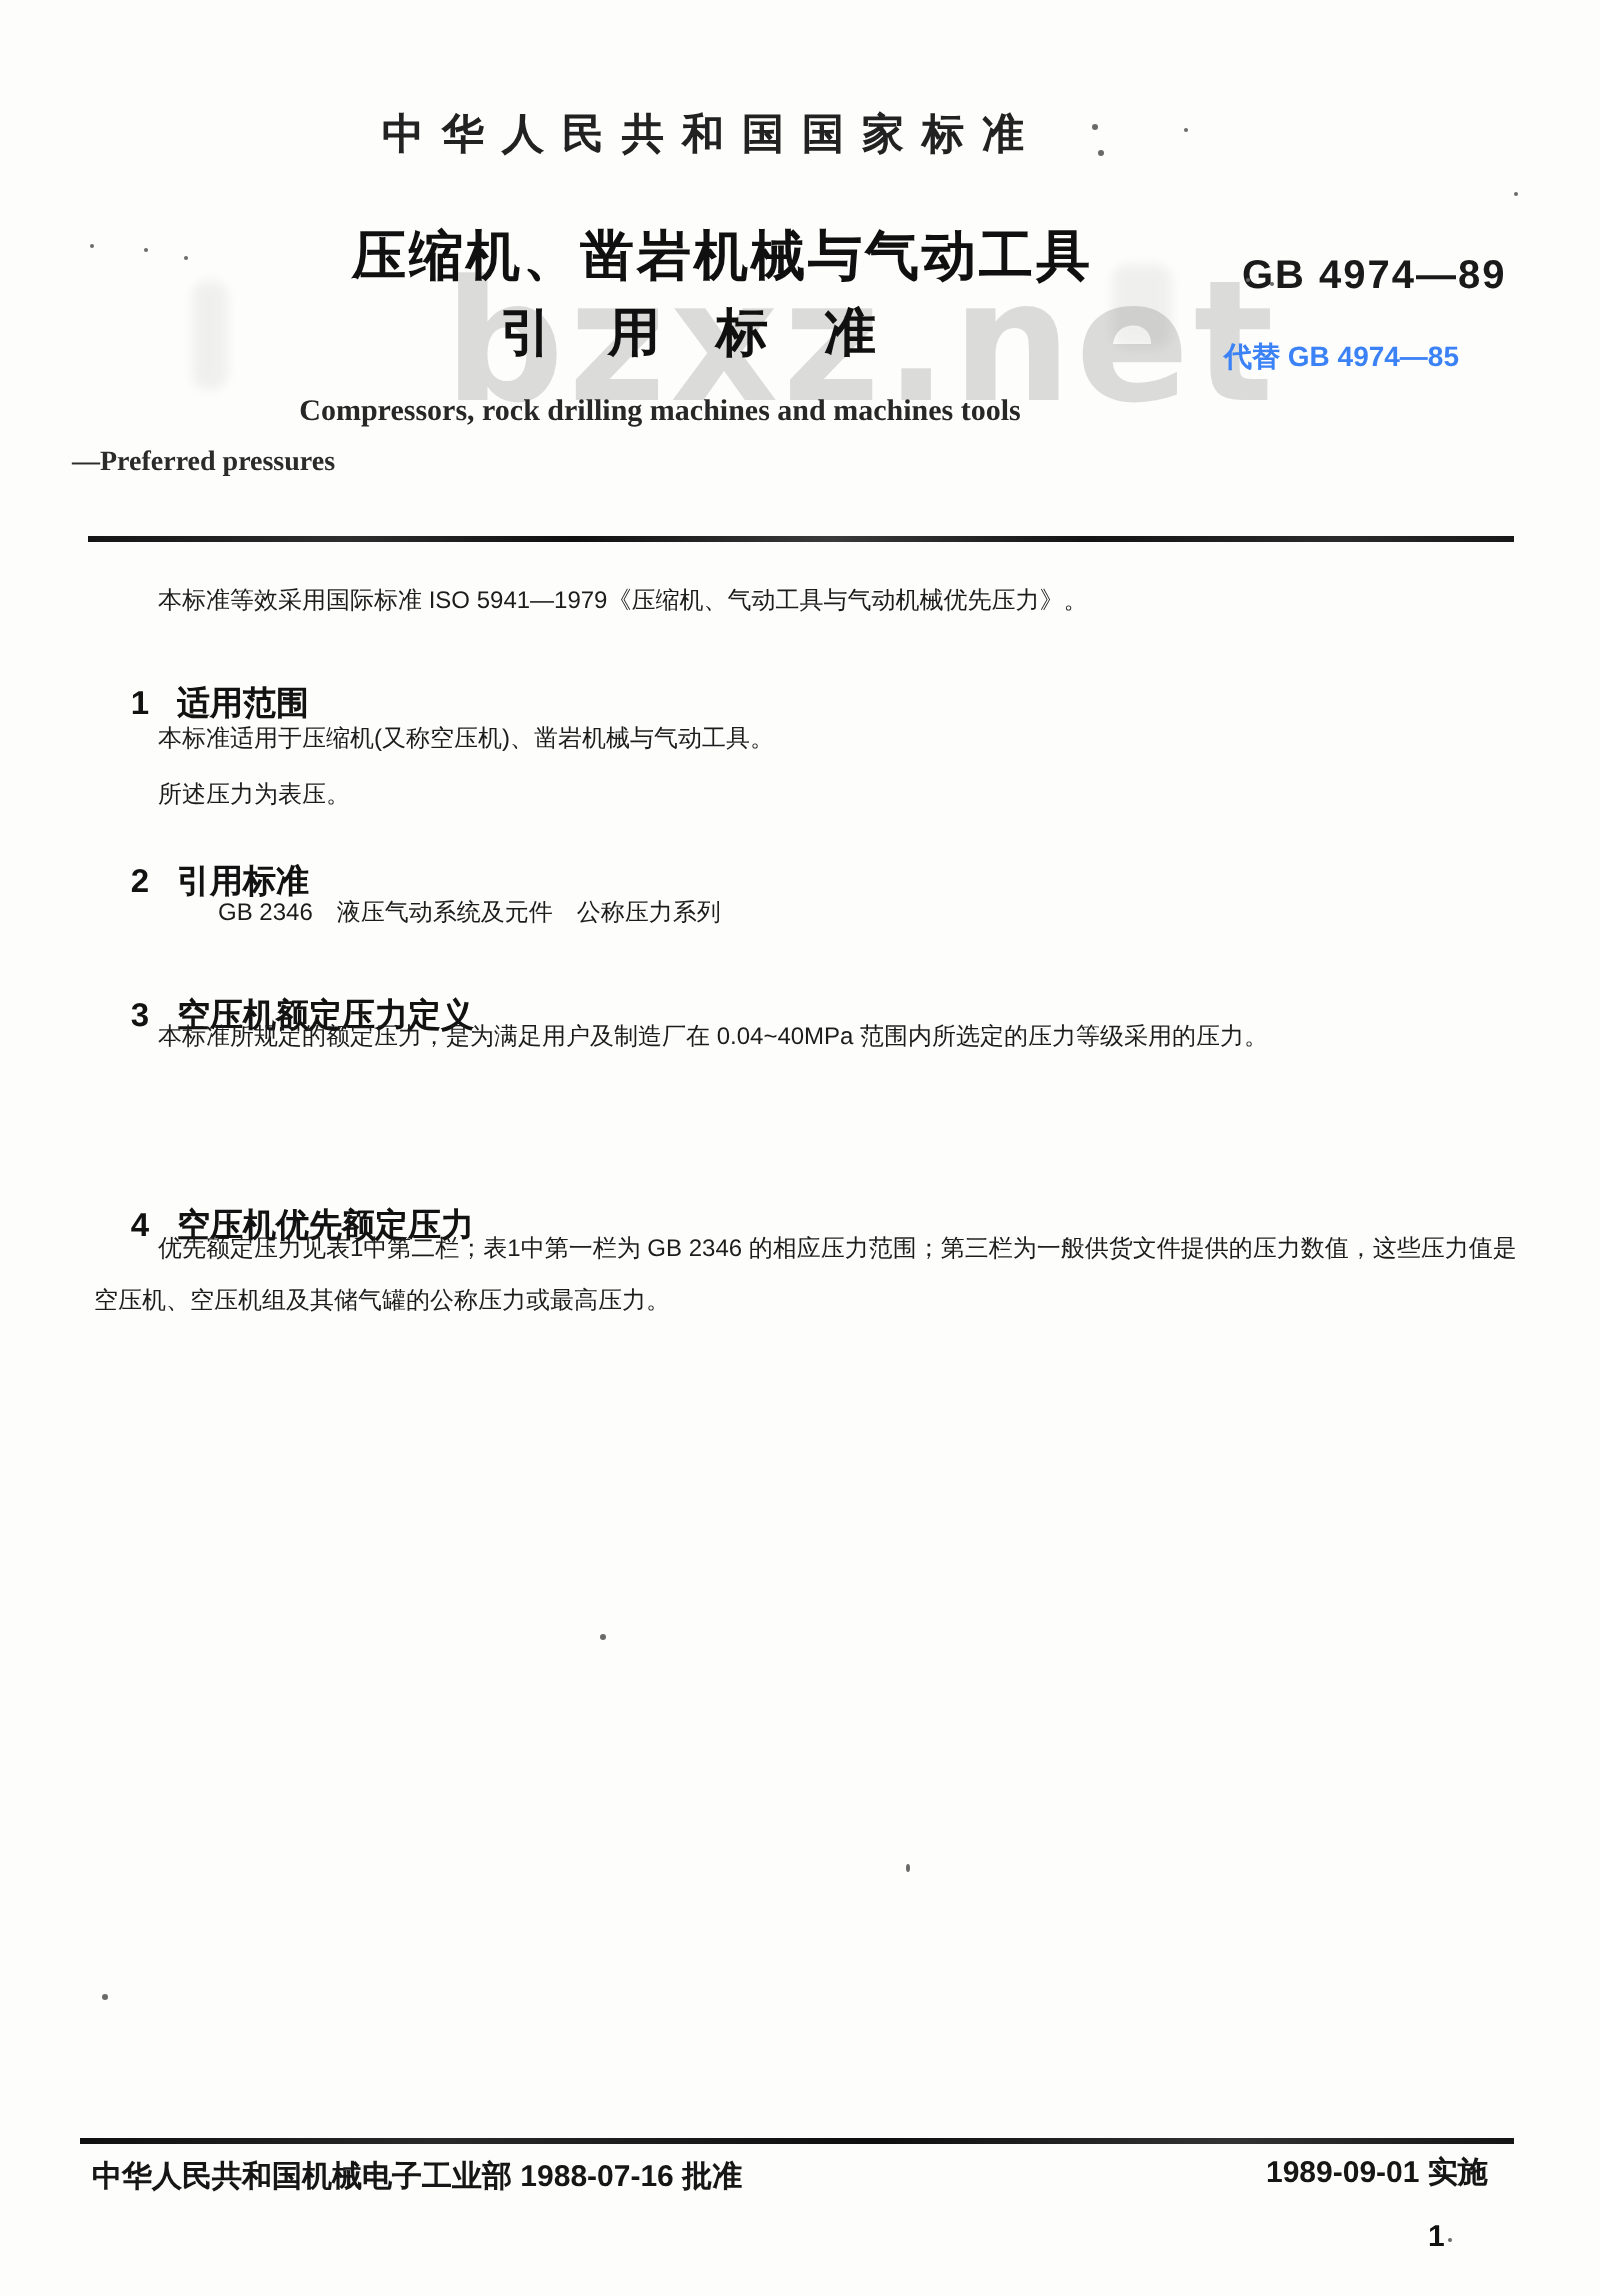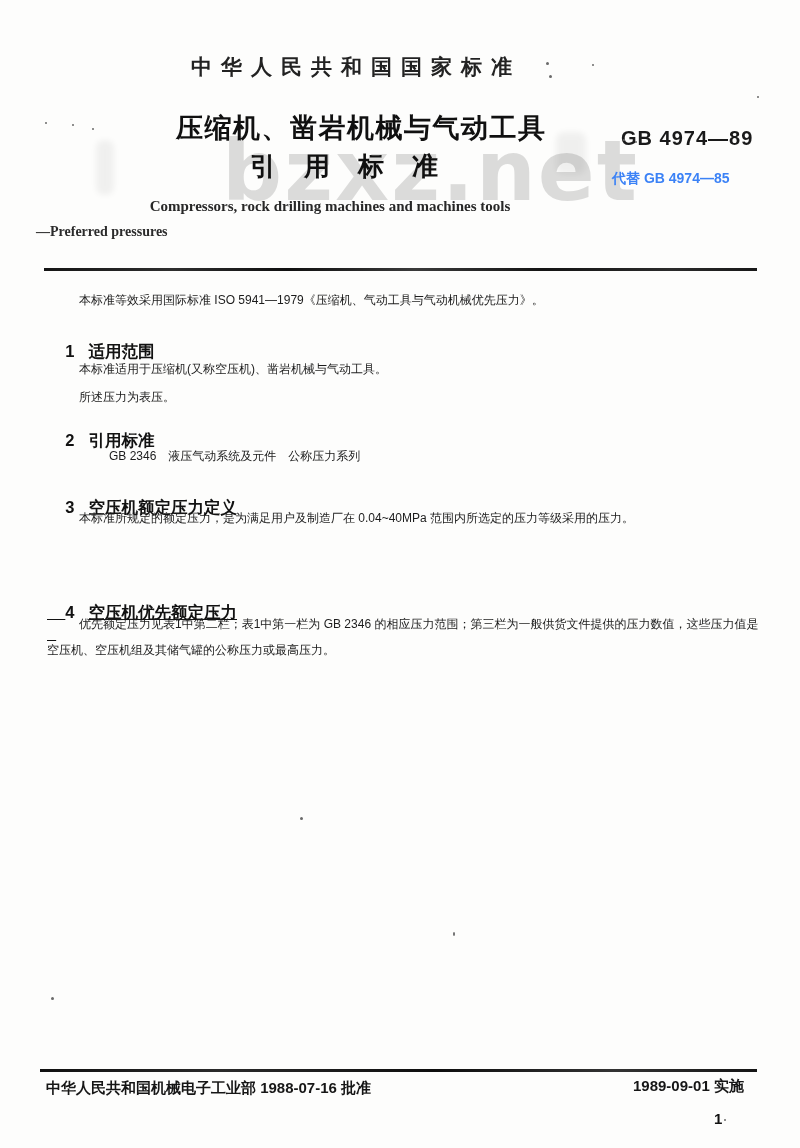--- a/index.html
+++ b/index.html
@@ -71,21 +71,21 @@
   .sec-h{font-size:16.5px;font-weight:700;color:#121212;}
   .sec-h .num{display:inline-block;margin-right:14px;}
   .sec1{left:47px;top:322px;text-align:center;}
   .s1p1{left:79px;top:356px;text-align:right;}
   .s1p2{left:79px;top:384px;}
   .sec2{left:47px;top:411px;}
   .s2p1{left:79px;top:443px;margin-left:30px;}
   .sec3{left:47px;top:478px;}
   .s3p{left:47px;top:505px;width:714px;text-indent:32px;line-height:27px;}
   .note{left:64px;top:555px;font-size:13.5px;color:#202020;}
-  .sec4{left:47px;top:583px;text-decoration:underline;}
+  .sec4{left:47px;top:583px;}
   .s4p{left:47px;top:611px;width:714px;text-indent:32px;line-height:26px;}
 
   
   .rule-bottom{
     left:40px;top:1069px;width:717px;height:3px;
     background:linear-gradient(90deg,#101010 0%,#2a2a2a 25%,#0e0e0e 55%,#333 80%,#151515 100%);
   }
   .approval{left:46px;top:1079px;font-size:15px;font-weight:700;color:#161616;}
   .impl{left:633px;top:1077px;font-size:15px;font-weight:700;color:#161616;}
   .pageno{left:714px;top:1110px;font-size:15px;font-weight:700;color:#111;}

